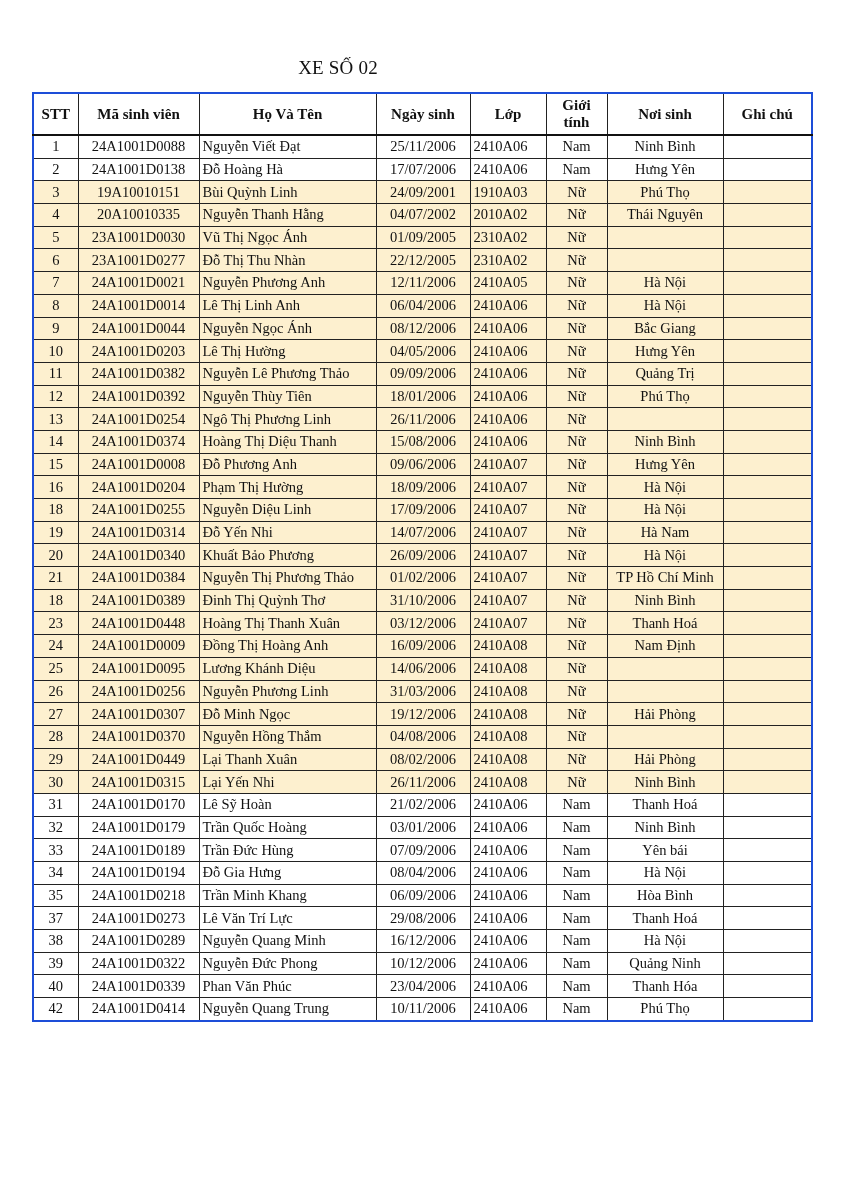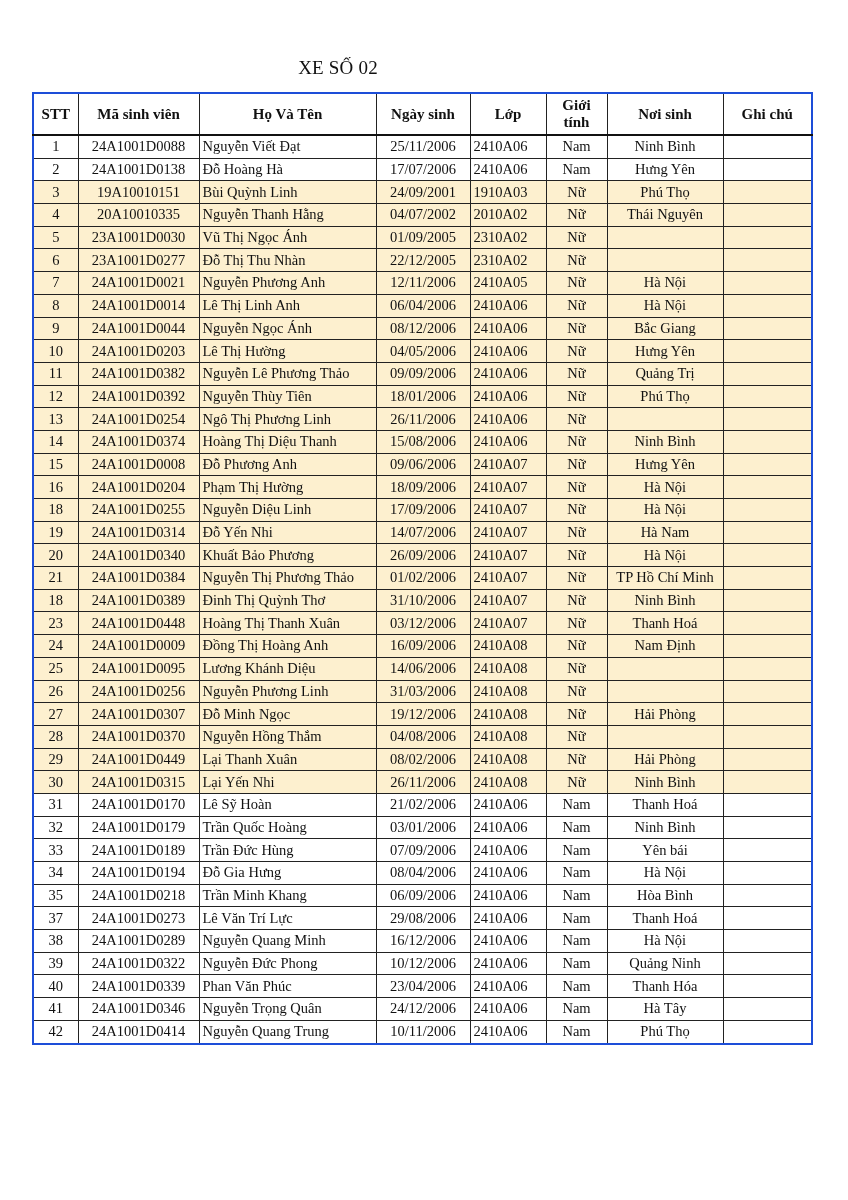--- a/index.html
+++ b/index.html
@@ -444,30 +444,20 @@
         <td class="c">40</td>
         <td class="c">24A1001D0339</td>
         <td class="l">Phan Văn Phúc</td>
         <td class="c">23/04/2006</td>
         <td class="lop">2410A06</td>
         <td class="c">Nam</td>
         <td class="c">Thanh Hóa</td>
         <td class="l"></td>
       </tr>
       <tr>
-        <td class="c">41</td>
-        <td class="c">24A1001D0346</td>
-        <td class="l">Nguyễn Trọng Quân</td>
-        <td class="c">24/12/2006</td>
-        <td class="lop">2410A06</td>
-        <td class="c">Nam</td>
-        <td class="c">Hà Tây</td>
-        <td class="l"></td>
-      </tr>
-      <tr>
         <td class="c">42</td>
         <td class="c">24A1001D0414</td>
         <td class="l">Nguyễn Quang Trung</td>
         <td class="c">10/11/2006</td>
         <td class="lop">2410A06</td>
         <td class="c">Nam</td>
         <td class="c">Phú Thọ</td>
         <td class="l"></td>
       </tr>
     </tbody>

